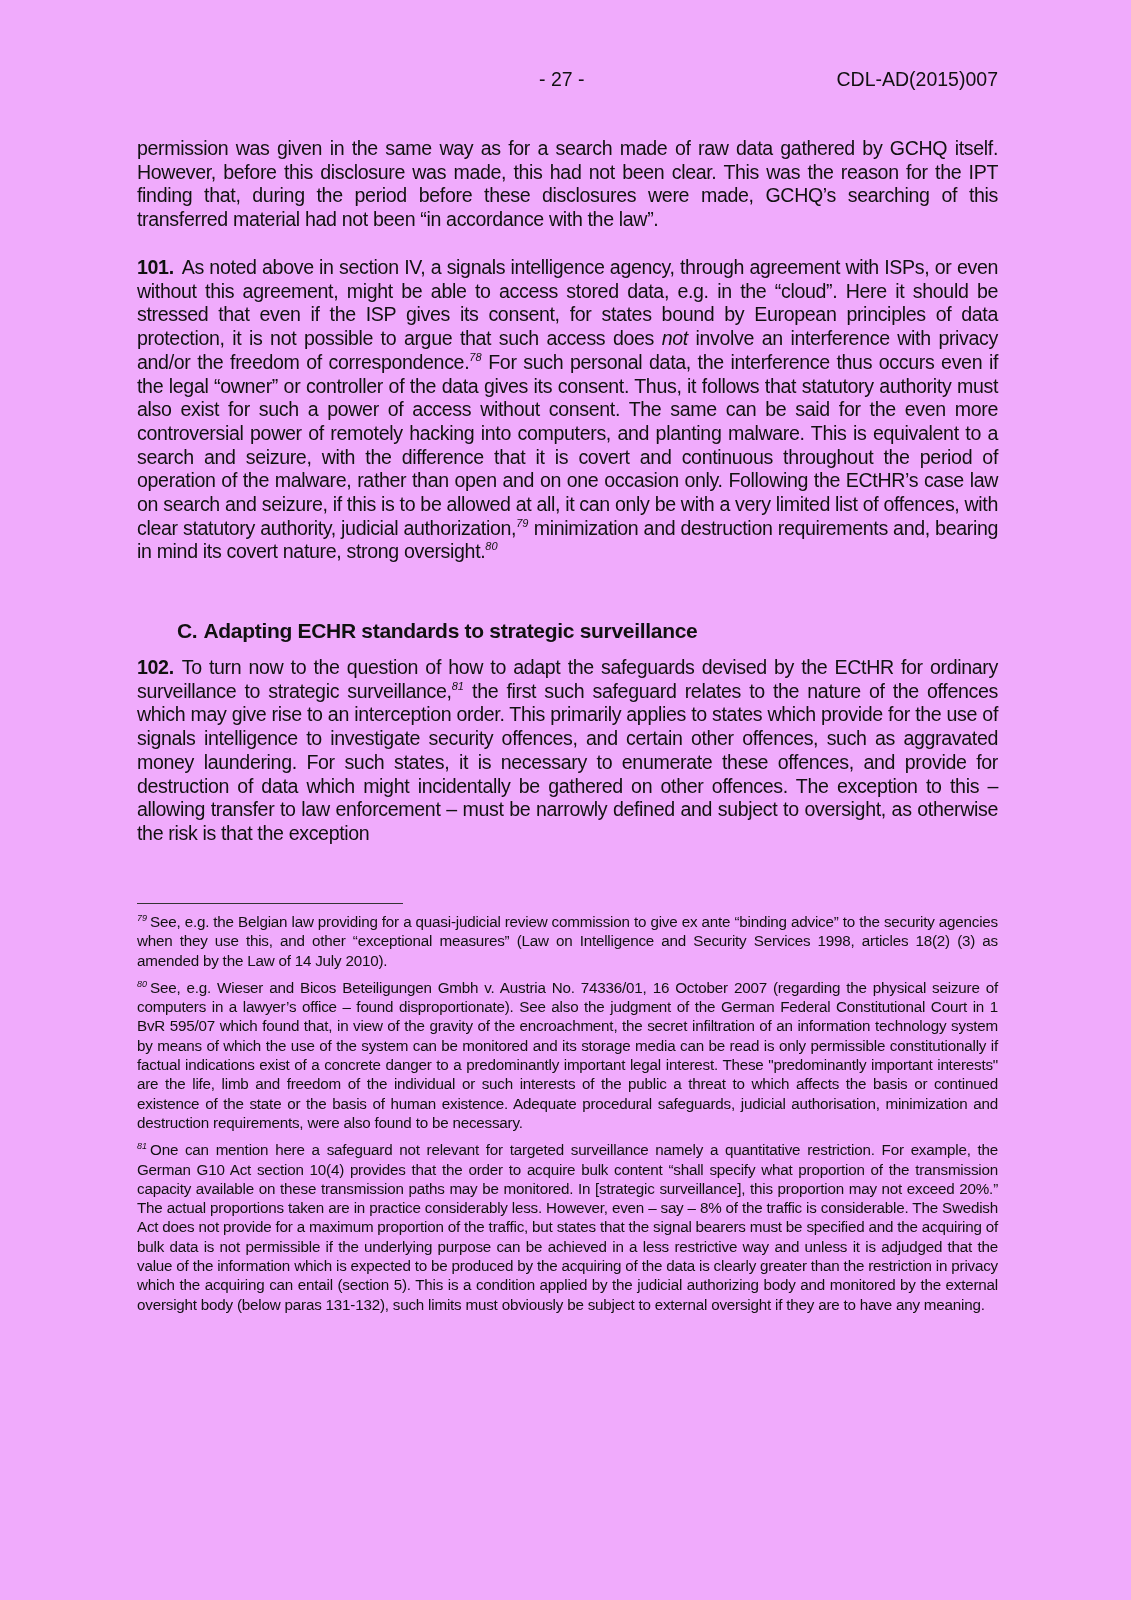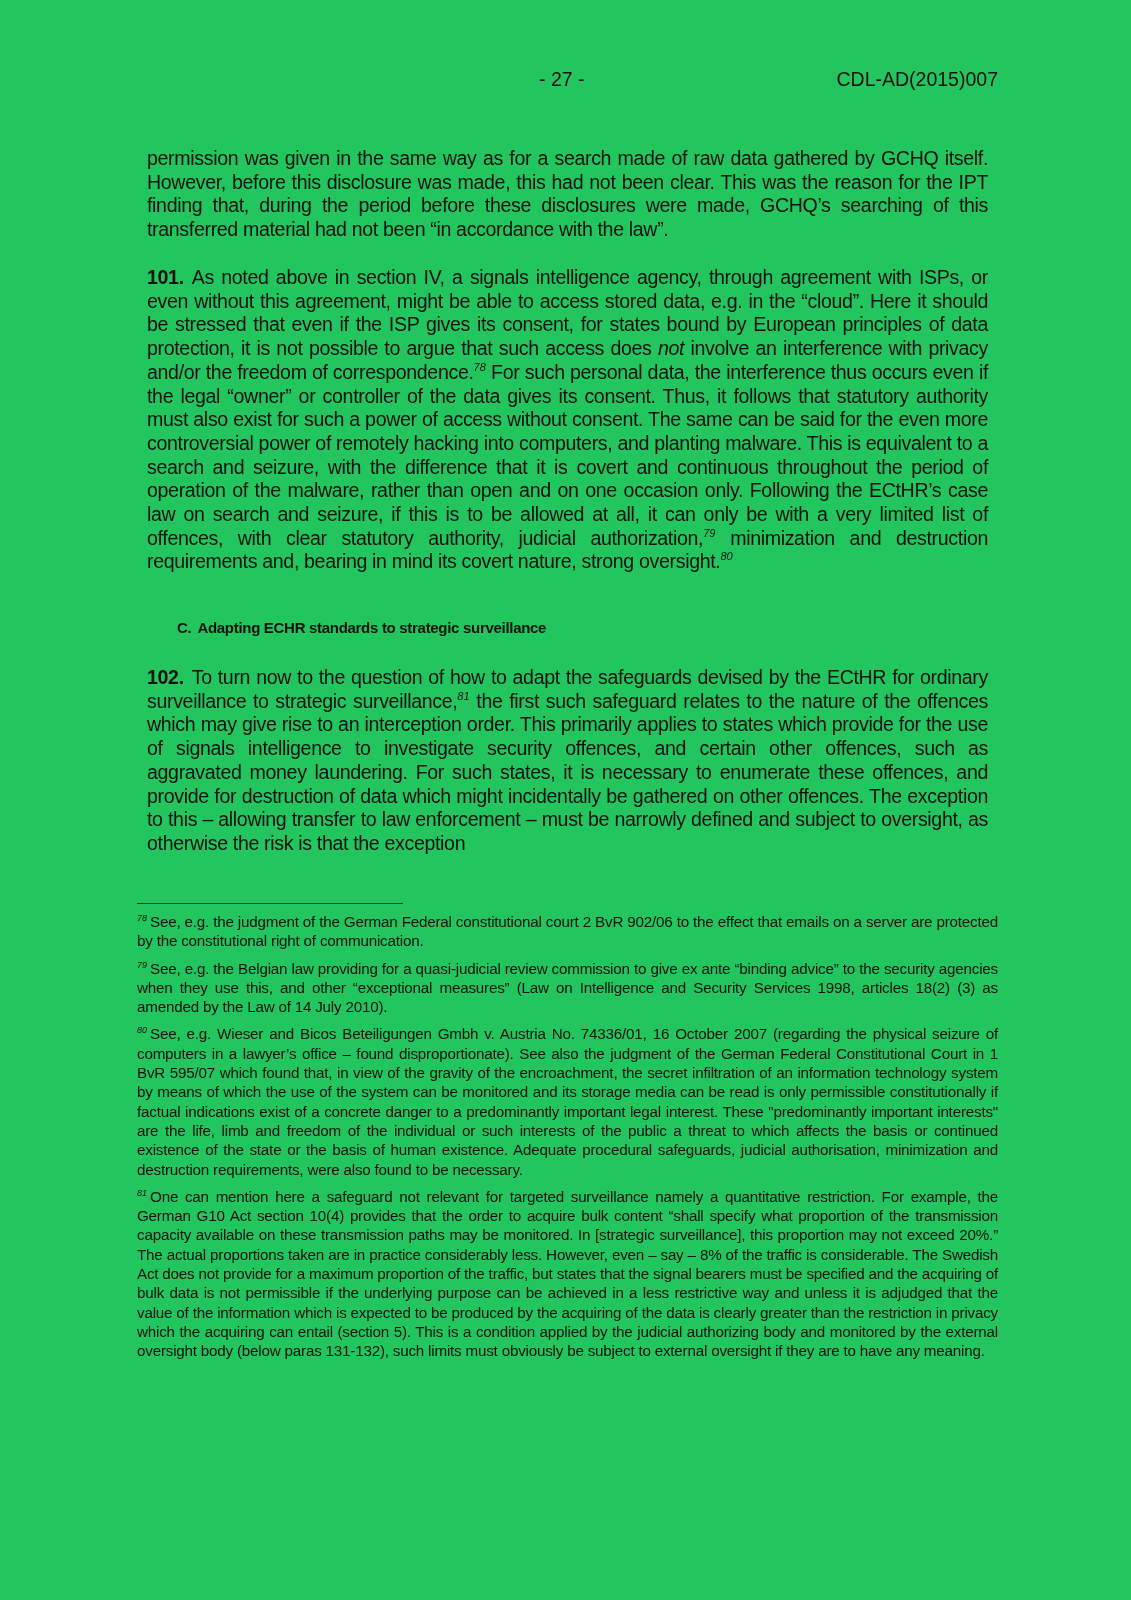--- a/index.html
+++ b/index.html
@@ -13,21 +13,21 @@
       position: relative;
       overflow: hidden;
       font-family: "Liberation Sans", sans-serif;
       color: #111111;
     }
     .page {
       position: absolute;
       left: 0; top: 0;
       width: 1131px;
       height: 1600px;
-      background: #22c55e;
+      background: #f0abfc;
     }
     .header {
       position: absolute;
       top: 68px;
       left: 137px;
       width: 861px;
       height: 26px;
       font-size: 19.5px;
     }
     .page-number {
@@ -44,41 +44,41 @@
       position: absolute;
       left: 137px;
       width: 861px;
       font-size: 19.6px;
       line-height: 23.7px;
       text-align: justify;
       letter-spacing: -0.35px;
       word-spacing: 0px;
     }
     .body-text p {
-      margin: 10px;
+      margin: 0;
     }
     .p-cont { top: 137px; }
     .p-101 { top: 256px; }
     .p-102 { top: 656px; }
     .para-num {
       margin-right: 8px;
       font-weight: bold;
     }
     sup {
       font-size: 11px;
       line-height: 0;
       vertical-align: 8px;
       letter-spacing: 0;
       font-style: italic;
     }
     .heading {
       position: absolute;
       left: 177px;
       top: 619px;
-      font-size: 15px;
+      font-size: 21px;
       font-weight: bold;
       letter-spacing: -0.3px;
     }
     .heading .h-letter {
       margin-right: 6px;
     }
     .fn-rule {
       position: absolute;
       left: 137px;
       top: 903px;
@@ -127,19 +127,18 @@
     <span class="h-letter">C.</span><span>Adapting ECHR standards to strategic surveillance</span>
   </div>
 
   <div class="body-text p-102">
     <p><span class="para-num">102.</span><span>To turn now to the question of how to adapt the safeguards devised by the ECtHR for ordinary surveillance to strategic surveillance,</span><sup>81</sup><span> the first such safeguard relates to the nature of the offences which may give rise to an interception order. This primarily applies to states which provide for the use of signals intelligence to investigate security offences, and certain other offences, such as aggravated money laundering. For such states, it is necessary to enumerate these offences, and provide for destruction of data which might incidentally be gathered on other offences. The exception to this – allowing transfer to law enforcement – must be narrowly defined and subject to oversight, as otherwise the risk is that the exception</span></p>
   </div>
 
   <div class="fn-rule"></div>
 
   <div class="footnotes">
-    <p class="footnote"><sup>78</sup><span>See, e.g. the judgment of the German Federal constitutional court 2 BvR 902/06 to the effect that emails on a server are protected by the constitutional right of communication.</span></p>
     <p class="footnote"><sup>79</sup><span>See, e.g. the Belgian law providing for a quasi-judicial review commission to give ex ante “binding advice” to the security agencies when they use this, and other “exceptional measures” (Law on Intelligence and Security Services 1998, articles 18(2) (3) as amended by the Law of 14 July 2010).</span></p>
     <p class="footnote"><sup>80</sup><span>See, e.g. Wieser and Bicos Beteiligungen Gmbh v. Austria No. 74336/01, 16 October 2007 (regarding the physical seizure of computers in a lawyer’s office – found disproportionate). See also the judgment of the German Federal Constitutional Court in 1 BvR 595/07 which found that, in view of the gravity of the encroachment, the secret infiltration of an information technology system by means of which the use of the system can be monitored and its storage media can be read is only permissible constitutionally if factual indications exist of a concrete danger to a predominantly important legal interest. These "predominantly important interests" are the life, limb and freedom of the individual or such interests of the public a threat to which affects the basis or continued existence of the state or the basis of human existence. Adequate procedural safeguards, judicial authorisation, minimization and destruction requirements, were also found to be necessary.</span></p>
     <p class="footnote"><sup>81</sup><span>One can mention here a safeguard not relevant for targeted surveillance namely a quantitative restriction. For example, the German G10 Act section 10(4) provides that the order to acquire bulk content “shall specify what proportion of the transmission capacity available on these transmission paths may be monitored. In [strategic surveillance], this proportion may not exceed 20%.” The actual proportions taken are in practice considerably less. However, even – say – 8% of the traffic is considerable. The Swedish Act does not provide for a maximum proportion of the traffic, but states that the signal bearers must be specified and the acquiring of bulk data is not permissible if the underlying purpose can be achieved in a less restrictive way and unless it is adjudged that the value of the information which is expected to be produced by the acquiring of the data is clearly greater than the restriction in privacy which the acquiring can entail (section 5). This is a condition applied by the judicial authorizing body and monitored by the external oversight body (below paras 131-132), such limits must obviously be subject to external oversight if they are to have any meaning.</span></p>
   </div>
 
 </div>
 
 </body></html>

